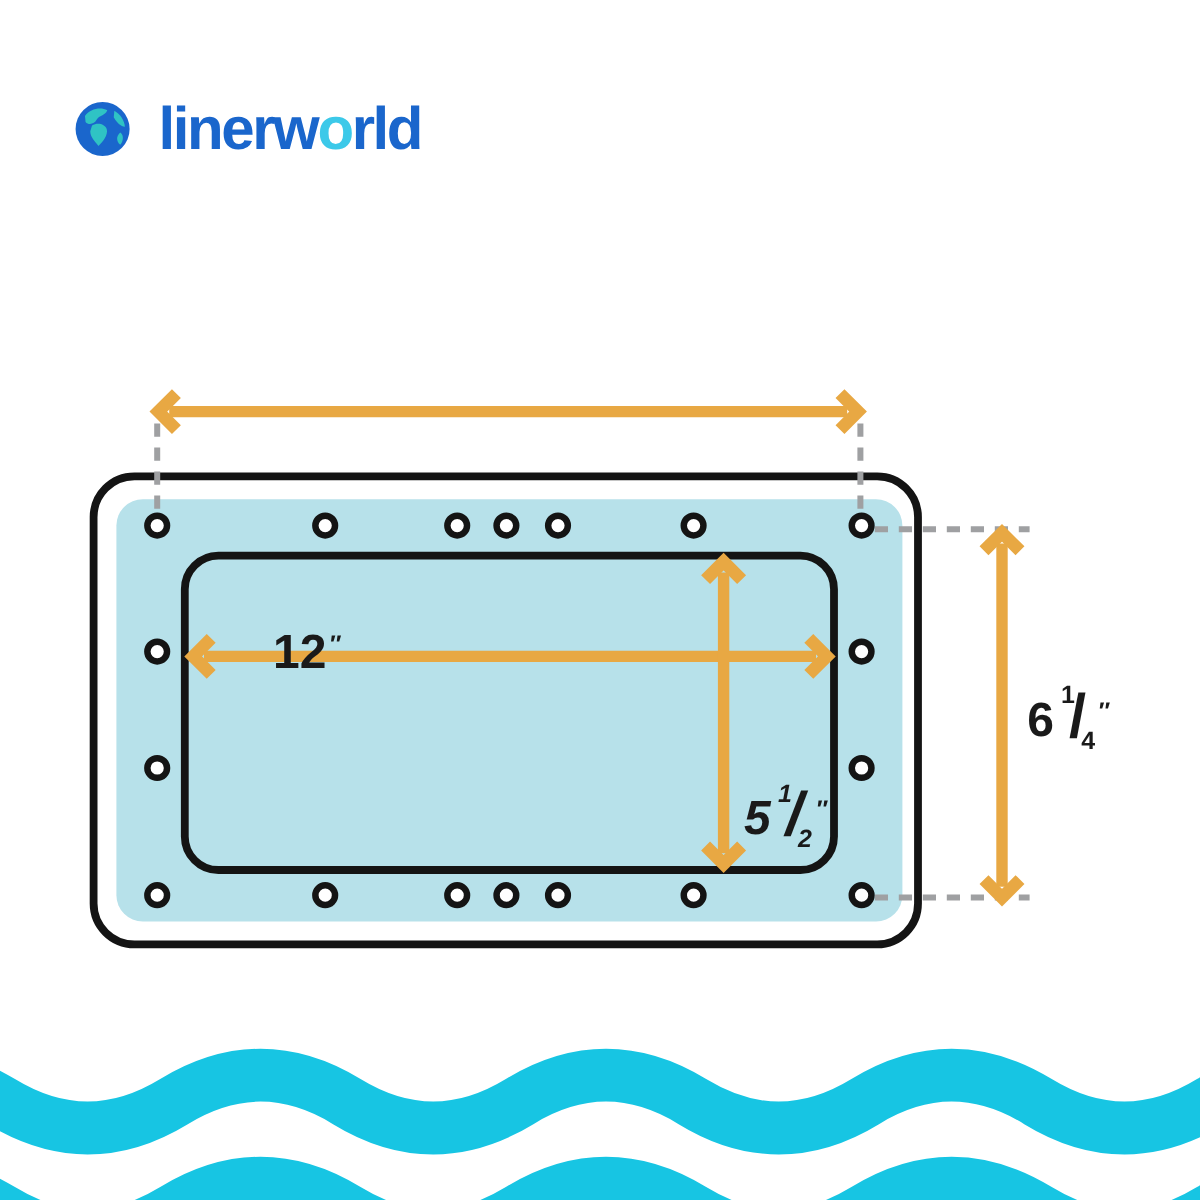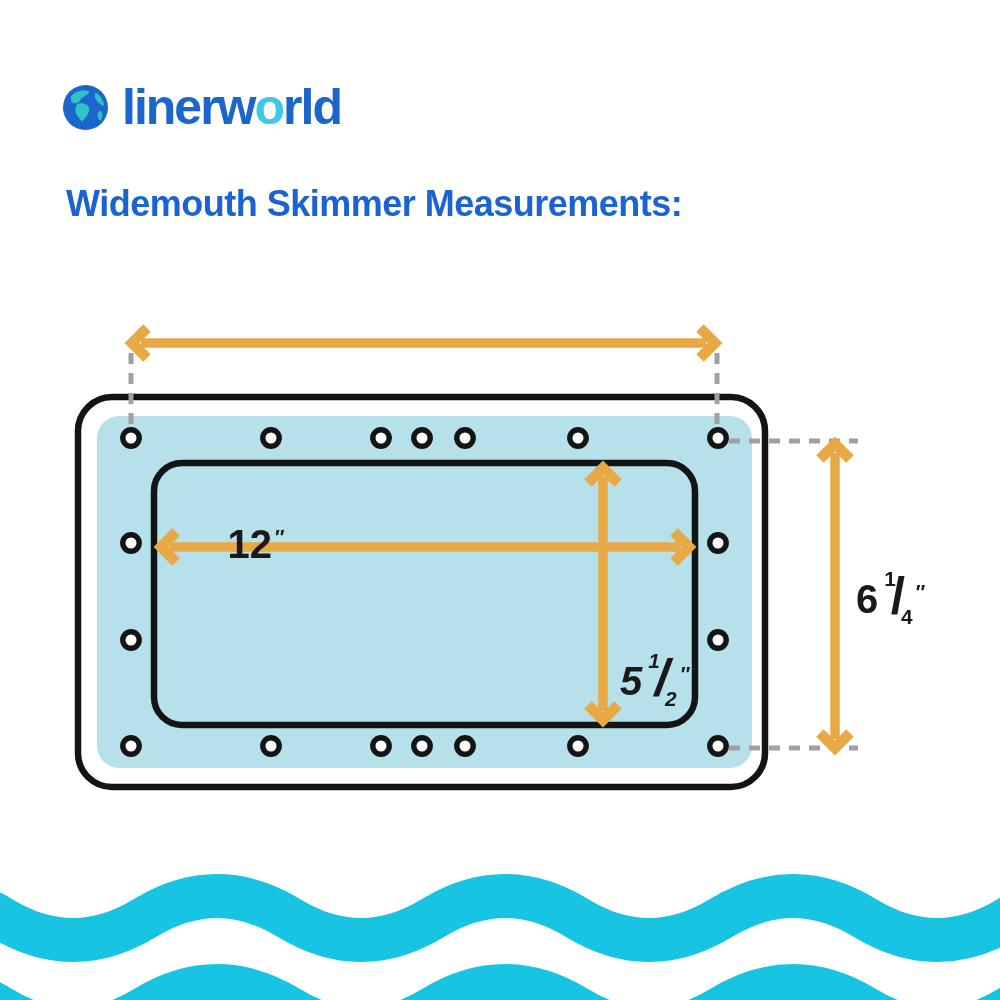--- a/index.html
+++ b/index.html
@@ -1,21 +1,21 @@
 <!DOCTYPE html>
 <html><head>
 <meta charset="utf-8">
 <style>
   html,body{margin:0;padding:0;background:#ffffff;}
   body{width:1000px;height:1000px;overflow:hidden;position:relative;
        font-family:"Liberation Sans","DejaVu Sans",sans-serif;}
   .canvas{position:absolute;inset:0;}
 
   
-  .logo{position:absolute;left:62px;top:82px;display:flex;align-items:center;gap:13px;}
+  .logo{position:absolute;left:62px;top:82px;display:flex;align-items:center;gap:23px;}
   .globe{width:47px;height:47px;display:block;}
   .wordmark{font-size:50px;font-weight:bold;letter-spacing:-2px;color:#1A66CC;line-height:1;}
   .wordmark .o{color:#3CC9E9;}
   .page-title{position:absolute;left:66px;top:183px;font-size:36px;font-weight:bold;
               letter-spacing:-0.5px;color:#1B63D2;}
 
   
   .diagram{position:absolute;left:0;top:0;width:1000px;height:1000px;}
 
   
@@ -36,21 +36,20 @@
     <svg class="globe" viewBox="0 0 48 48">
       <circle cx="24" cy="24" r="23" fill="#1A66CC"></circle>
       <path d="M9 13 C13 7 22 5 28 8 C26 13 21 12 19 16 C17 20 12 21 9.5 18 Z" fill="#2FC3C4"></path>
       <path d="M15 21 C20 18 26 20 27.5 24 C29 29 24 35 20.5 38.5 C17 34 13.5 31 13.5 26 Z" fill="#2FC3C4"></path>
       <path d="M34 8.5 C39 11.5 42.5 16.5 43 22 C39.5 22 36 18.5 33.5 14 Z" fill="#2FC3C4"></path>
       <path d="M39 27 C42 29 42 34 39 37.5 C35.5 34.5 35.5 30 39 27 Z" fill="#2FC3C4"></path>
     </svg>
     <div class="wordmark"><span>linerw</span><span class="o">o</span><span>rld</span></div>
   </div>
 
-  <div class="page-title">Widemouth Skimmer Measurements:</div>
 
   <svg class="diagram" viewBox="0 0 1000 1000">
 
     <rect x="78" y="397" width="687" height="390" rx="34" fill="#ffffff" stroke-width="6.5" stroke="#141414"></rect>
     <rect x="97" y="416" width="655" height="352" rx="22" stroke="none" fill="#B7E1EA"></rect>
     <rect x="154" y="463" width="541" height="262" rx="28" fill="none" stroke-width="6.5" stroke="#141414"></rect>
 
     <g fill="none" stroke-width="5" stroke-dasharray="11 9" stroke="#9FA0A2">
       <path d="M131 353 V431"></path>
       <path d="M717 353 V431"></path>

